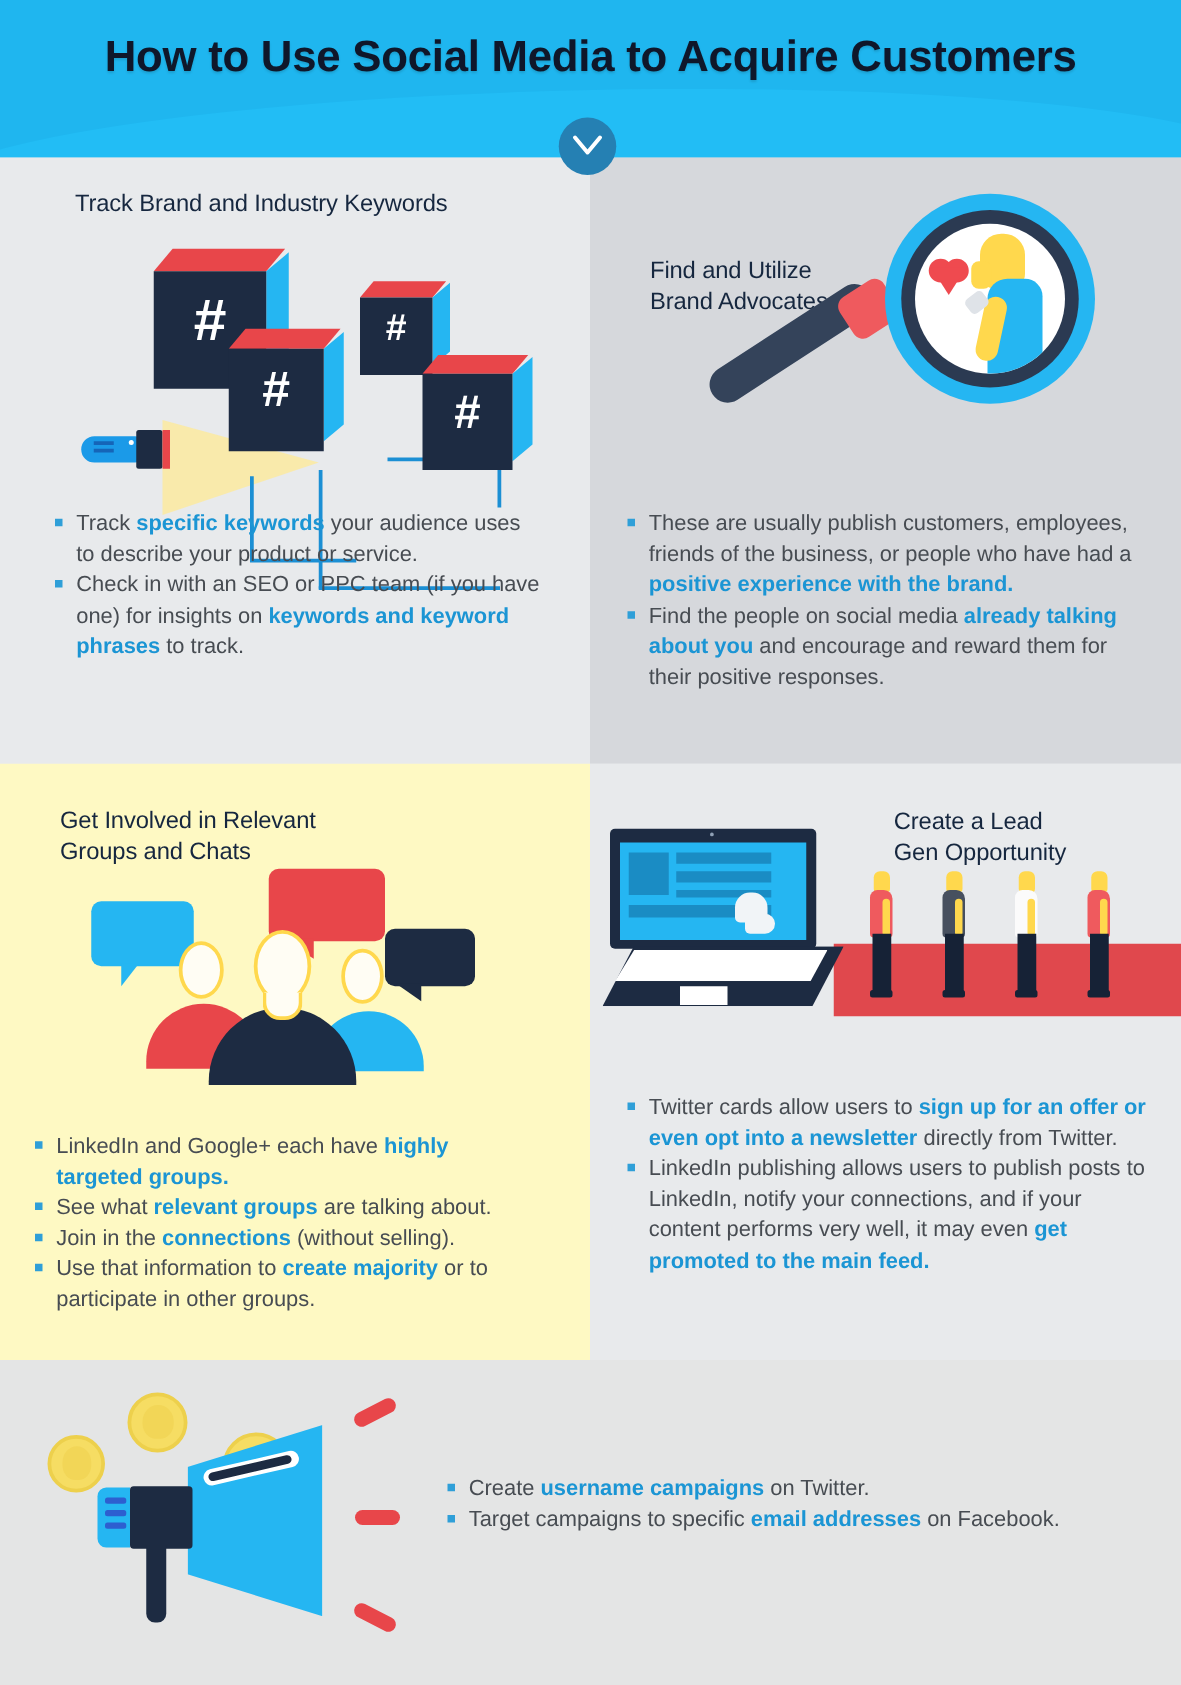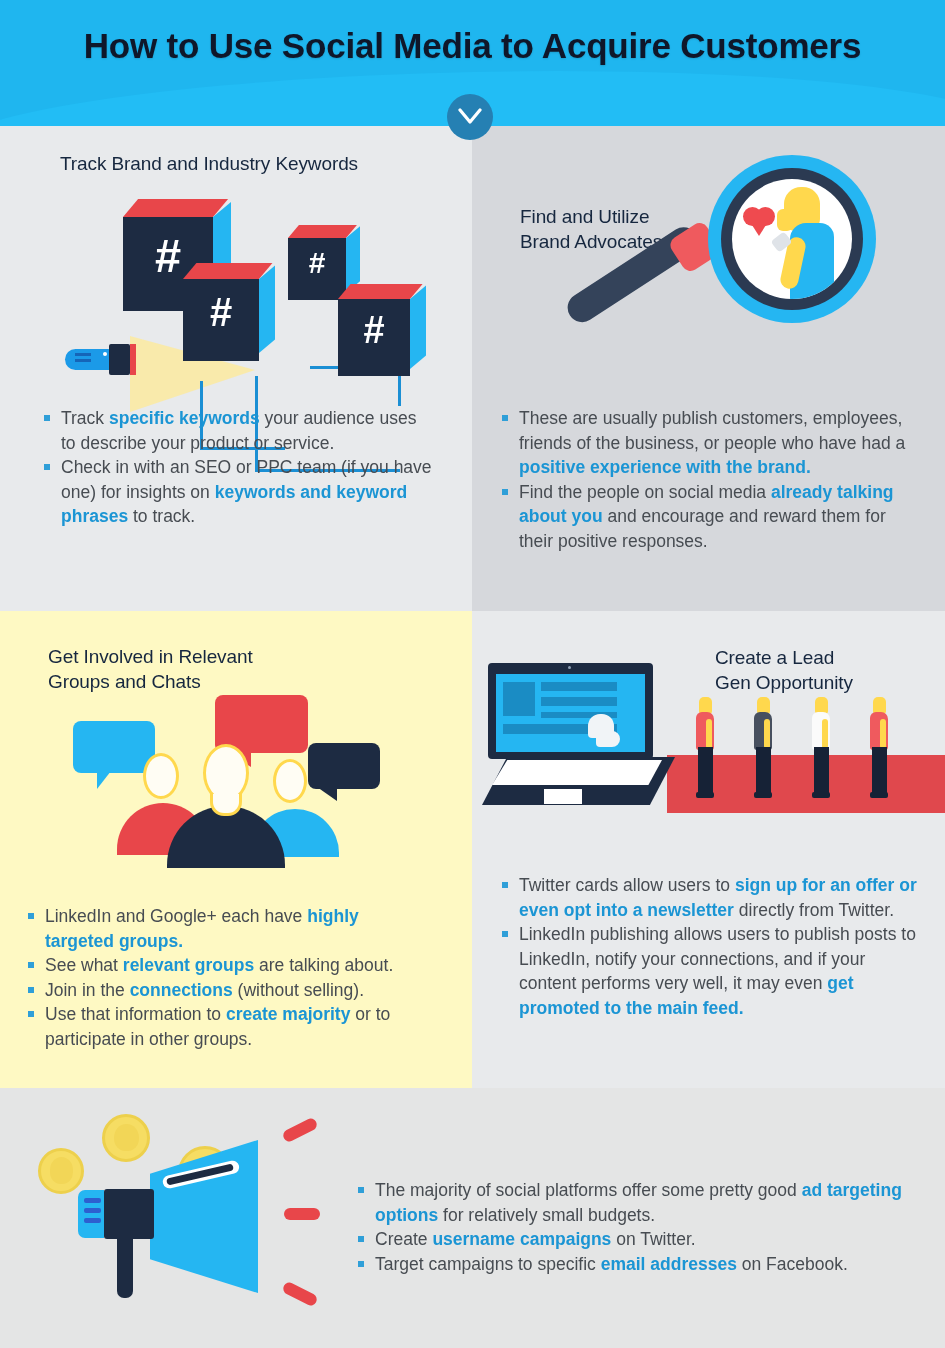--- a/index.html
+++ b/index.html
@@ -366,19 +366,18 @@
       <div style="position:absolute;left:74px;top:122px;width:17px;height:5px;background:#2d5fd0;border-radius:2px;"></div>
       <div style="position:absolute;left:94px;top:93px;width:50px;height:50px;background:#1d2b42;border-radius:3px;"></div>
       <div style="position:absolute;left:107px;top:140px;width:16px;height:62px;background:#1d2b42;border-radius:0 0 7px 7px;"></div>
 
       <div class="dash" style="left:272px;top:28px;width:36px;height:12px;transform:rotate(-27deg);"></div>
       <div class="dash" style="left:274px;top:112px;width:36px;height:12px;"></div>
       <div class="dash" style="left:272px;top:192px;width:36px;height:12px;transform:rotate(27deg);"></div>
     </div>
 
     <ul class="bullets" style="left:358px; top:90px; width:560px;">
-        <li><span><span>The majority of social platforms offer some pretty good </span><span class="hl">ad targeting options</span><span> for relatively small budgets.</span></span></li>
         <li><span><span>Create </span><span class="hl">username campaigns</span><span> on Twitter.</span></span></li>
         <li><span><span>Target campaigns to specific </span><span class="hl">email addresses</span><span> on Facebook.</span></span></li>
       </ul>
   </div>
 
 </div>
 
 </body></html>

